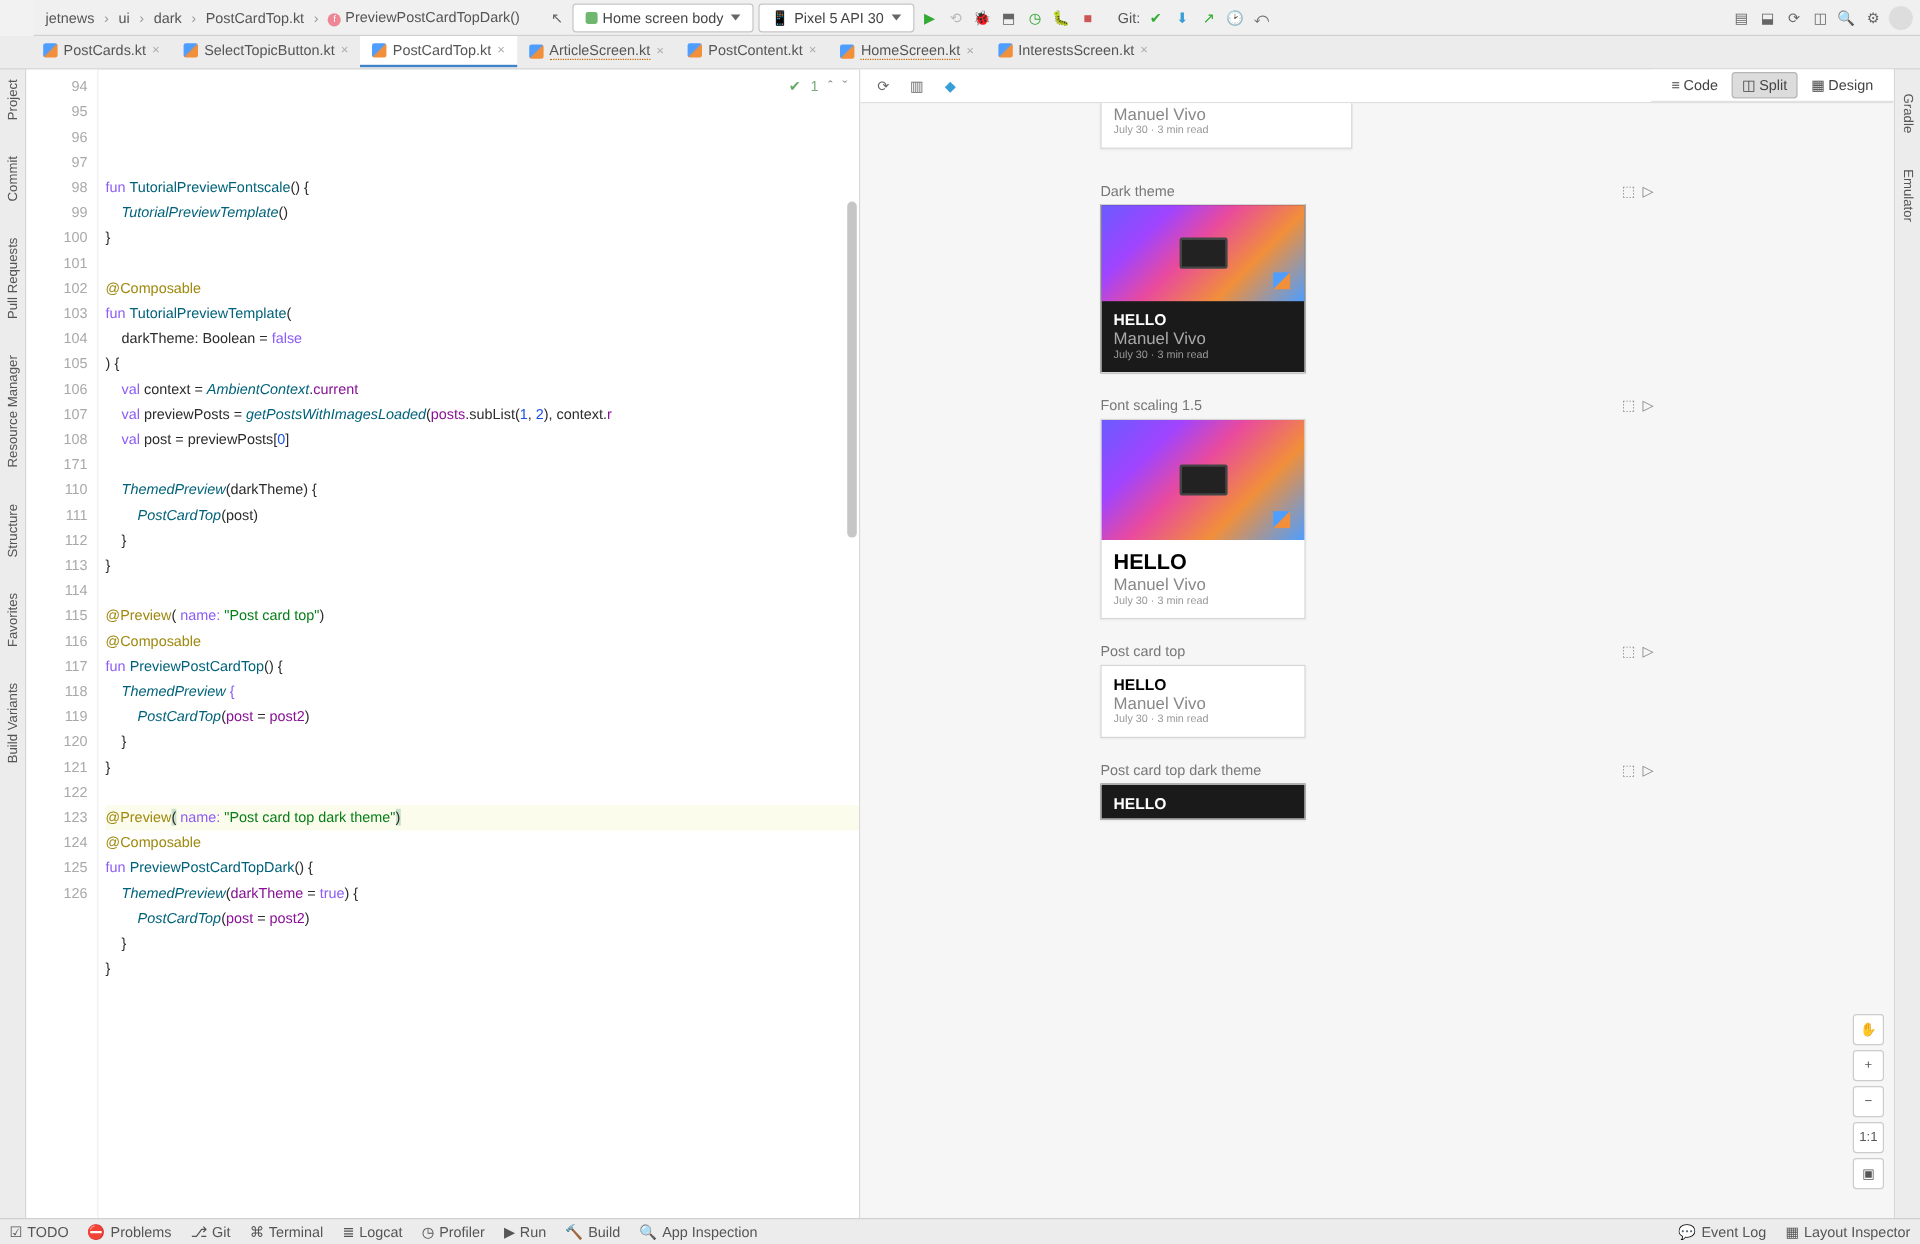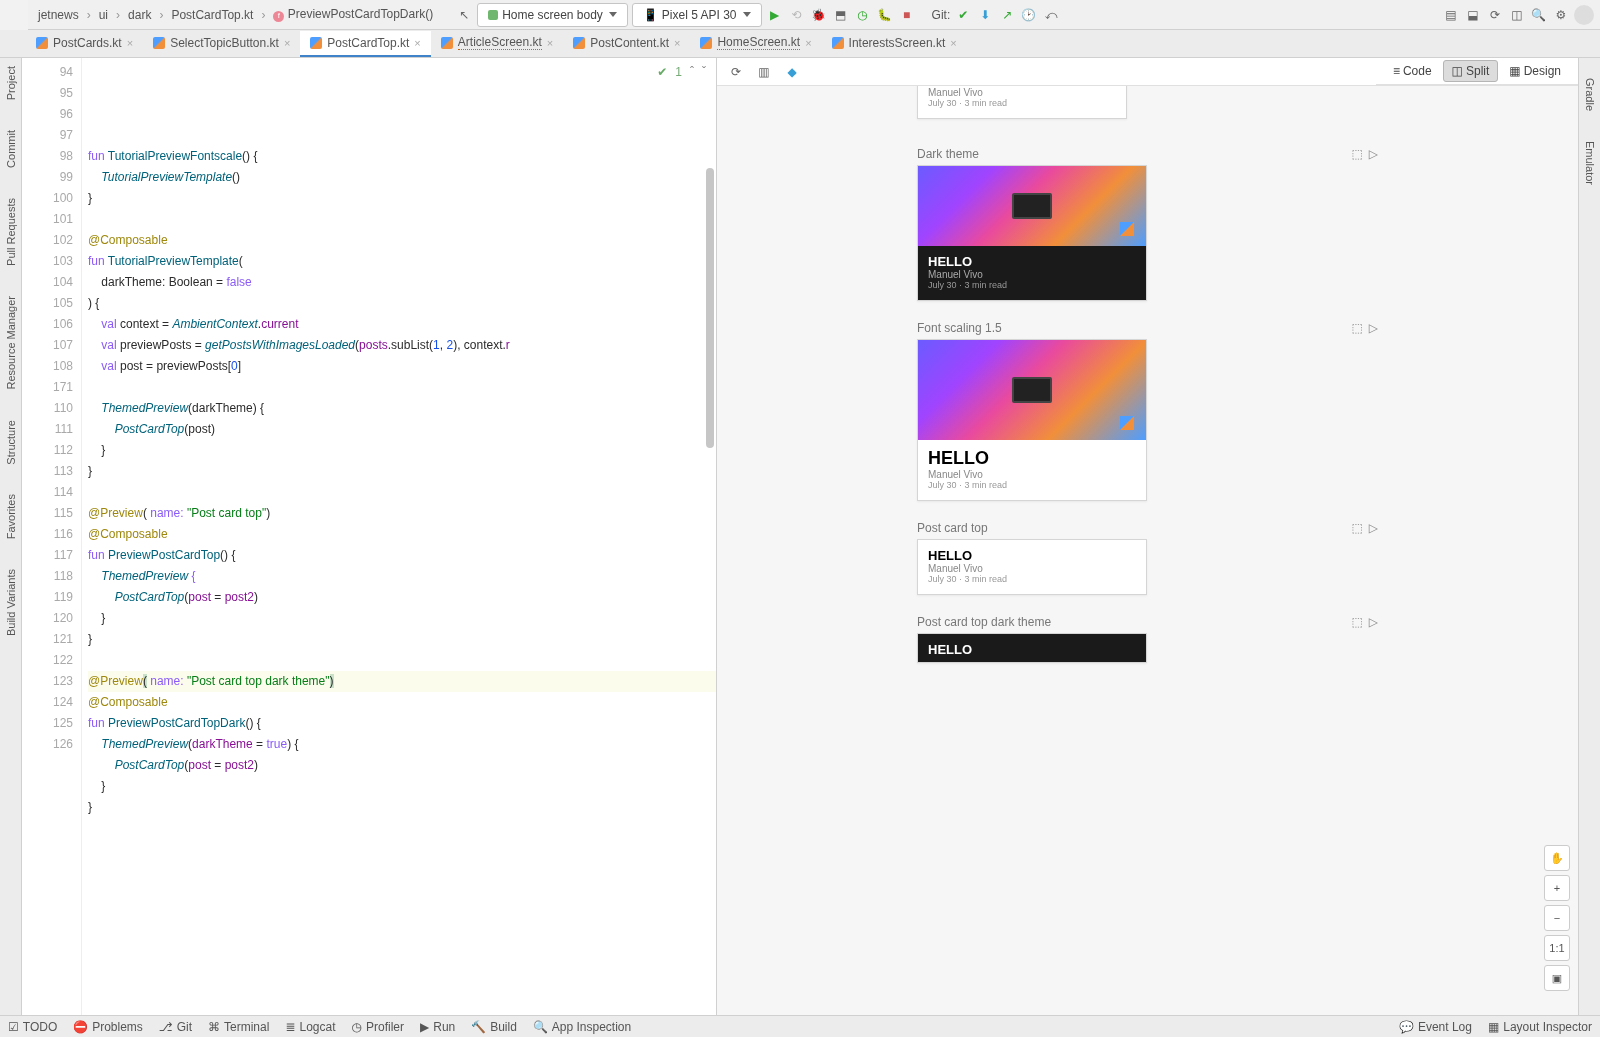--- a/index.html
+++ b/index.html
@@ -4,21 +4,21 @@
 <style>
 * { margin:0; padding:0; box-sizing:border-box; font-family: -apple-system, "Segoe UI", sans-serif; font-size:12px; }
 body { width:1600px; height:1037px; background:#f2f2f2; overflow:hidden; position:relative; }
 .topbar { height:30px; background:#f0f0f0; border-bottom:1px solid #d0d0d0; display:flex; align-items:center; padding:0 6px; gap:4px;margin-left:28px; }
 .crumb { color:#555; padding:2px 4px; }
 .crumb-sep { color:#999; }
 .cfg-dd { background:#fff; border:1px solid #c5c5c5; border-radius:3px; padding:4px 10px; display:flex; align-items:center; gap:4px; color:#444; }
 .tb-icon { width:18px; height:18px; display:flex; align-items:center; justify-content:center; color:#666; cursor:pointer; }
 .tb-icon.green { color:#3a3; }
 .tb-icon.blue { color:#389fd6; }
-.tabs { height:28px; background:#ececec; border-bottom:1px solid #d0d0d0; display:flex; align-items:center; padding-left:26px; }
+.tabs { height:28px; background:#ececec; border-bottom:1px solid #d0d0d0; display:flex; align-items:flex-start; padding-left:26px; }
 .tab { padding:5px 10px; display:flex; align-items:center; gap:5px; color:#555; border-bottom:2px solid transparent; }
 .tab.active { background:#fff; border-bottom:2px solid #4083c9; }
 .tab-name.wavy{ border-bottom: 1px dotted #c60; }
 .kt-icon { width:12px; height:12px; background:linear-gradient(135deg,#4e9eff 45%, #f18f3a 55%); border-radius:2px; }
 .close-x { color:#aaa; font-size:11px; cursor:pointer; }
 .left-strip { position:absolute; left:0; top:58px; bottom:22px; width:22px; background:#ececec; border-right:1px solid #d0d0d0; display:flex; flex-direction:column; align-items:center; padding-top:8px; gap:30px;}
 .left-strip .rot { writing-mode:vertical-rl; transform:rotate(180deg); color:#555; font-size:11px; }
 .right-strip { position:absolute; right:0; top:58px; bottom:22px; width:22px; background:#ececec; border-left:1px solid #d0d0d0; display:flex; flex-direction:column; align-items:center; padding-top:20px; gap:30px;}
 .right-strip .rot { writing-mode:vertical-rl; color:#555; font-size:11px; }
 .main { position:absolute; left:22px; right:22px; top:58px; bottom:22px; display:flex; background:#fff; }
@@ -40,30 +40,30 @@
 .param { color:#8b5cf6;}
 .hl-line { background:#fcfced; }
 .bracket { background:#c9e1c9;}
 .code-header { position:absolute; top:4px; right:10px; display:flex; gap:8px; align-items:center; color:#7a7;}
 .preview-area { flex:1; background:#f6f6f6; position:relative; overflow:hidden;}
 .pv-toolbar { height:28px; display:flex; align-items:center; gap:10px; padding-left:10px; border-bottom:1px solid #e0e0e0; background:#fff;}
 .pv-content { position:absolute; top:28px; left:0; right:0; bottom:0; overflow:hidden; padding:0 200px;}
 .pv-group { margin-top:20px;}
 .pv-title { color:#777; font-size:13px; margin-bottom:4px; display:flex; justify-content:space-between; align-items:center;}
 .pv-icons { display:flex; gap:6px; color:#888;}
-.pv-card { background:#fff; border:1px solid #d5d5d5; box-shadow:0 1px 2px rgba(0,0,0,.06); width:230px;}
+.pv-card { background:#fff; border:1px solid #d5d5d5; box-shadow:0 1px 2px rgba(0,0,0,.06); width:171px;}
 .pv-card.dark { background:#1a1a1a; color:#fff;}
 .pv-img { height:80px; background:linear-gradient(135deg,#6b5bff 0%,#a044ff 25%,#e94a9d 45%,#f18f3a 70%,#4e9eff 100%); position:relative;}
 .pv-img.large { height:100px;}
 .pv-laptop { position:absolute; left:50%; top:50%; transform:translate(-50%,-50%); width:40px; height:26px; background:#222; border:2px solid #444; border-radius:2px;}
 .pv-kicon { position:absolute; right:12px; bottom:10px; width:14px; height:14px; background:linear-gradient(135deg,#4e9eff 48%,#f18f3a 52%);}
 .pv-body { padding:8px 10px 10px;}
 .pv-hello { font-weight:700; font-size:13px;}
 .pv-hello.big { font-size:18px;}
-.pv-auth { color:#888; font-size:10px;}
+.pv-auth { color:#888; font-size:14px;}
 .dark .pv-auth { color:#aaa;}
 .pv-meta { color:#999; font-size:9px;}
 .zoom-ctrl { position:absolute; right:8px; bottom:24px; display:flex; flex-direction:column; gap:4px;}
 .zbtn { width:26px; height:26px; background:#fff; border:1px solid #ccc; border-radius:3px; display:flex; align-items:center; justify-content:center; color:#555; font-size:11px;}
 .bottom { position:absolute; left:0; right:0; bottom:0; height:22px; background:#ececec; border-top:1px solid #d0d0d0; display:flex; align-items:center; padding:0 8px; justify-content:space-between;}
 .bbar-left, .bbar-right { display:flex; gap:16px; align-items:center;}
 .bbar-item { display:flex; align-items:center; gap:4px; color:#555; font-size:11px;}
 .chev { display:inline-block; width:0; height:0; border-left:4px solid transparent; border-right:4px solid transparent; border-top:5px solid #666; margin-left:2px;}
 .sb { position:absolute; right:2px; top:110px; width:8px; height:280px; background:#c6c6c6; border-radius:4px;}
 </style>

